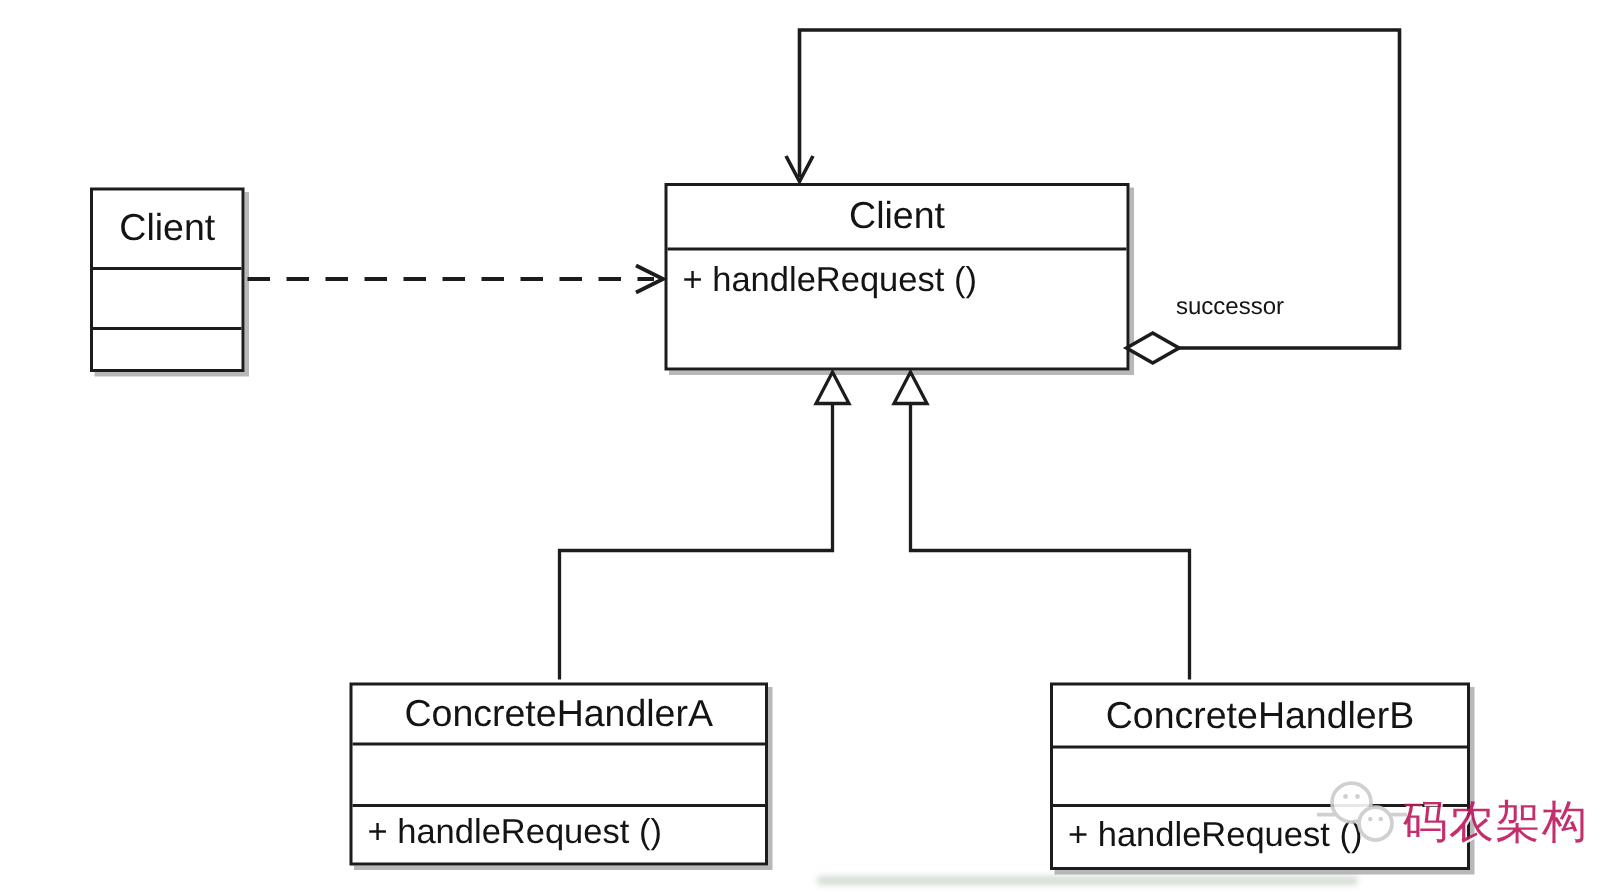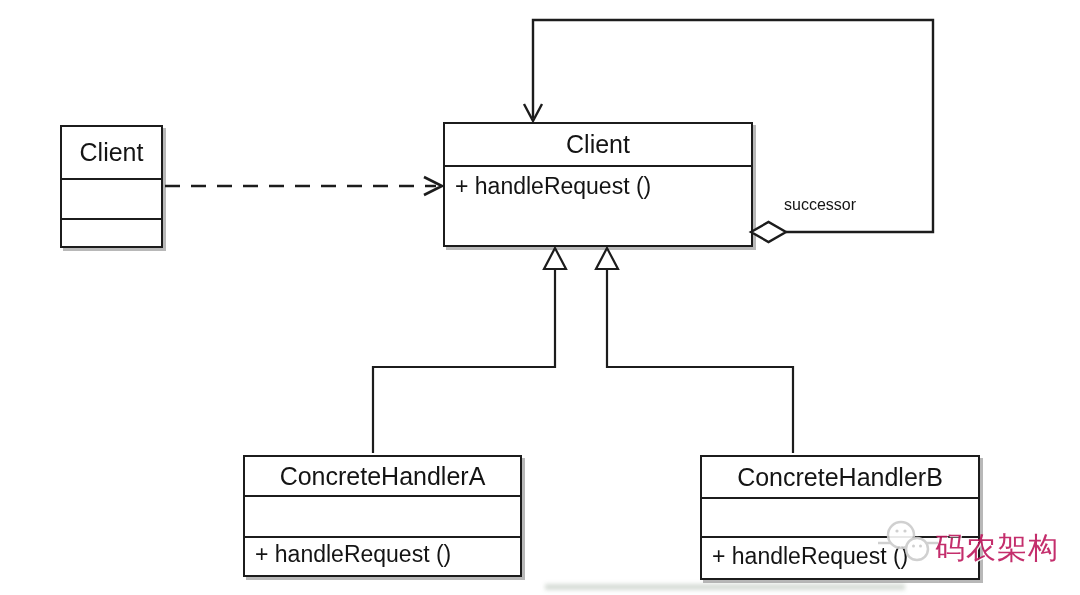--- a/index.html
+++ b/index.html
@@ -89,21 +89,21 @@
     <div class="compartment title" style="height:51px">Client</div>
     <div class="compartment member" style="height:40px"></div>
     <div class="compartment member" style="height:35px"></div>
   </div>
 
   <div class="uml-box" style="left:443px; top:122px; width:310px; height:125px;">
     <div class="compartment title" style="height:41px">Client</div>
     <div class="compartment member" style="height:40px">+ handleRequest ()</div>
   </div>
 
-  <div class="uml-box" style="left:243px; top:455px; width:279px; height:122px;">
+  <div class="uml-box" style="left:233px; top:455px; width:279px; height:122px;">
     <div class="compartment title" style="height:38px">ConcreteHandlerA</div>
     <div class="compartment member" style="height:41px"></div>
     <div class="compartment member" style="height:35px">+ handleRequest ()</div>
   </div>
 
   <div class="uml-box" style="left:700px; top:455px; width:280px; height:125px;">
     <div class="compartment title" style="height:40px">ConcreteHandlerB</div>
     <div class="compartment member" style="height:39px"></div>
     <div class="compartment member" style="height:38px">+ handleRequest ()</div>
   </div>

